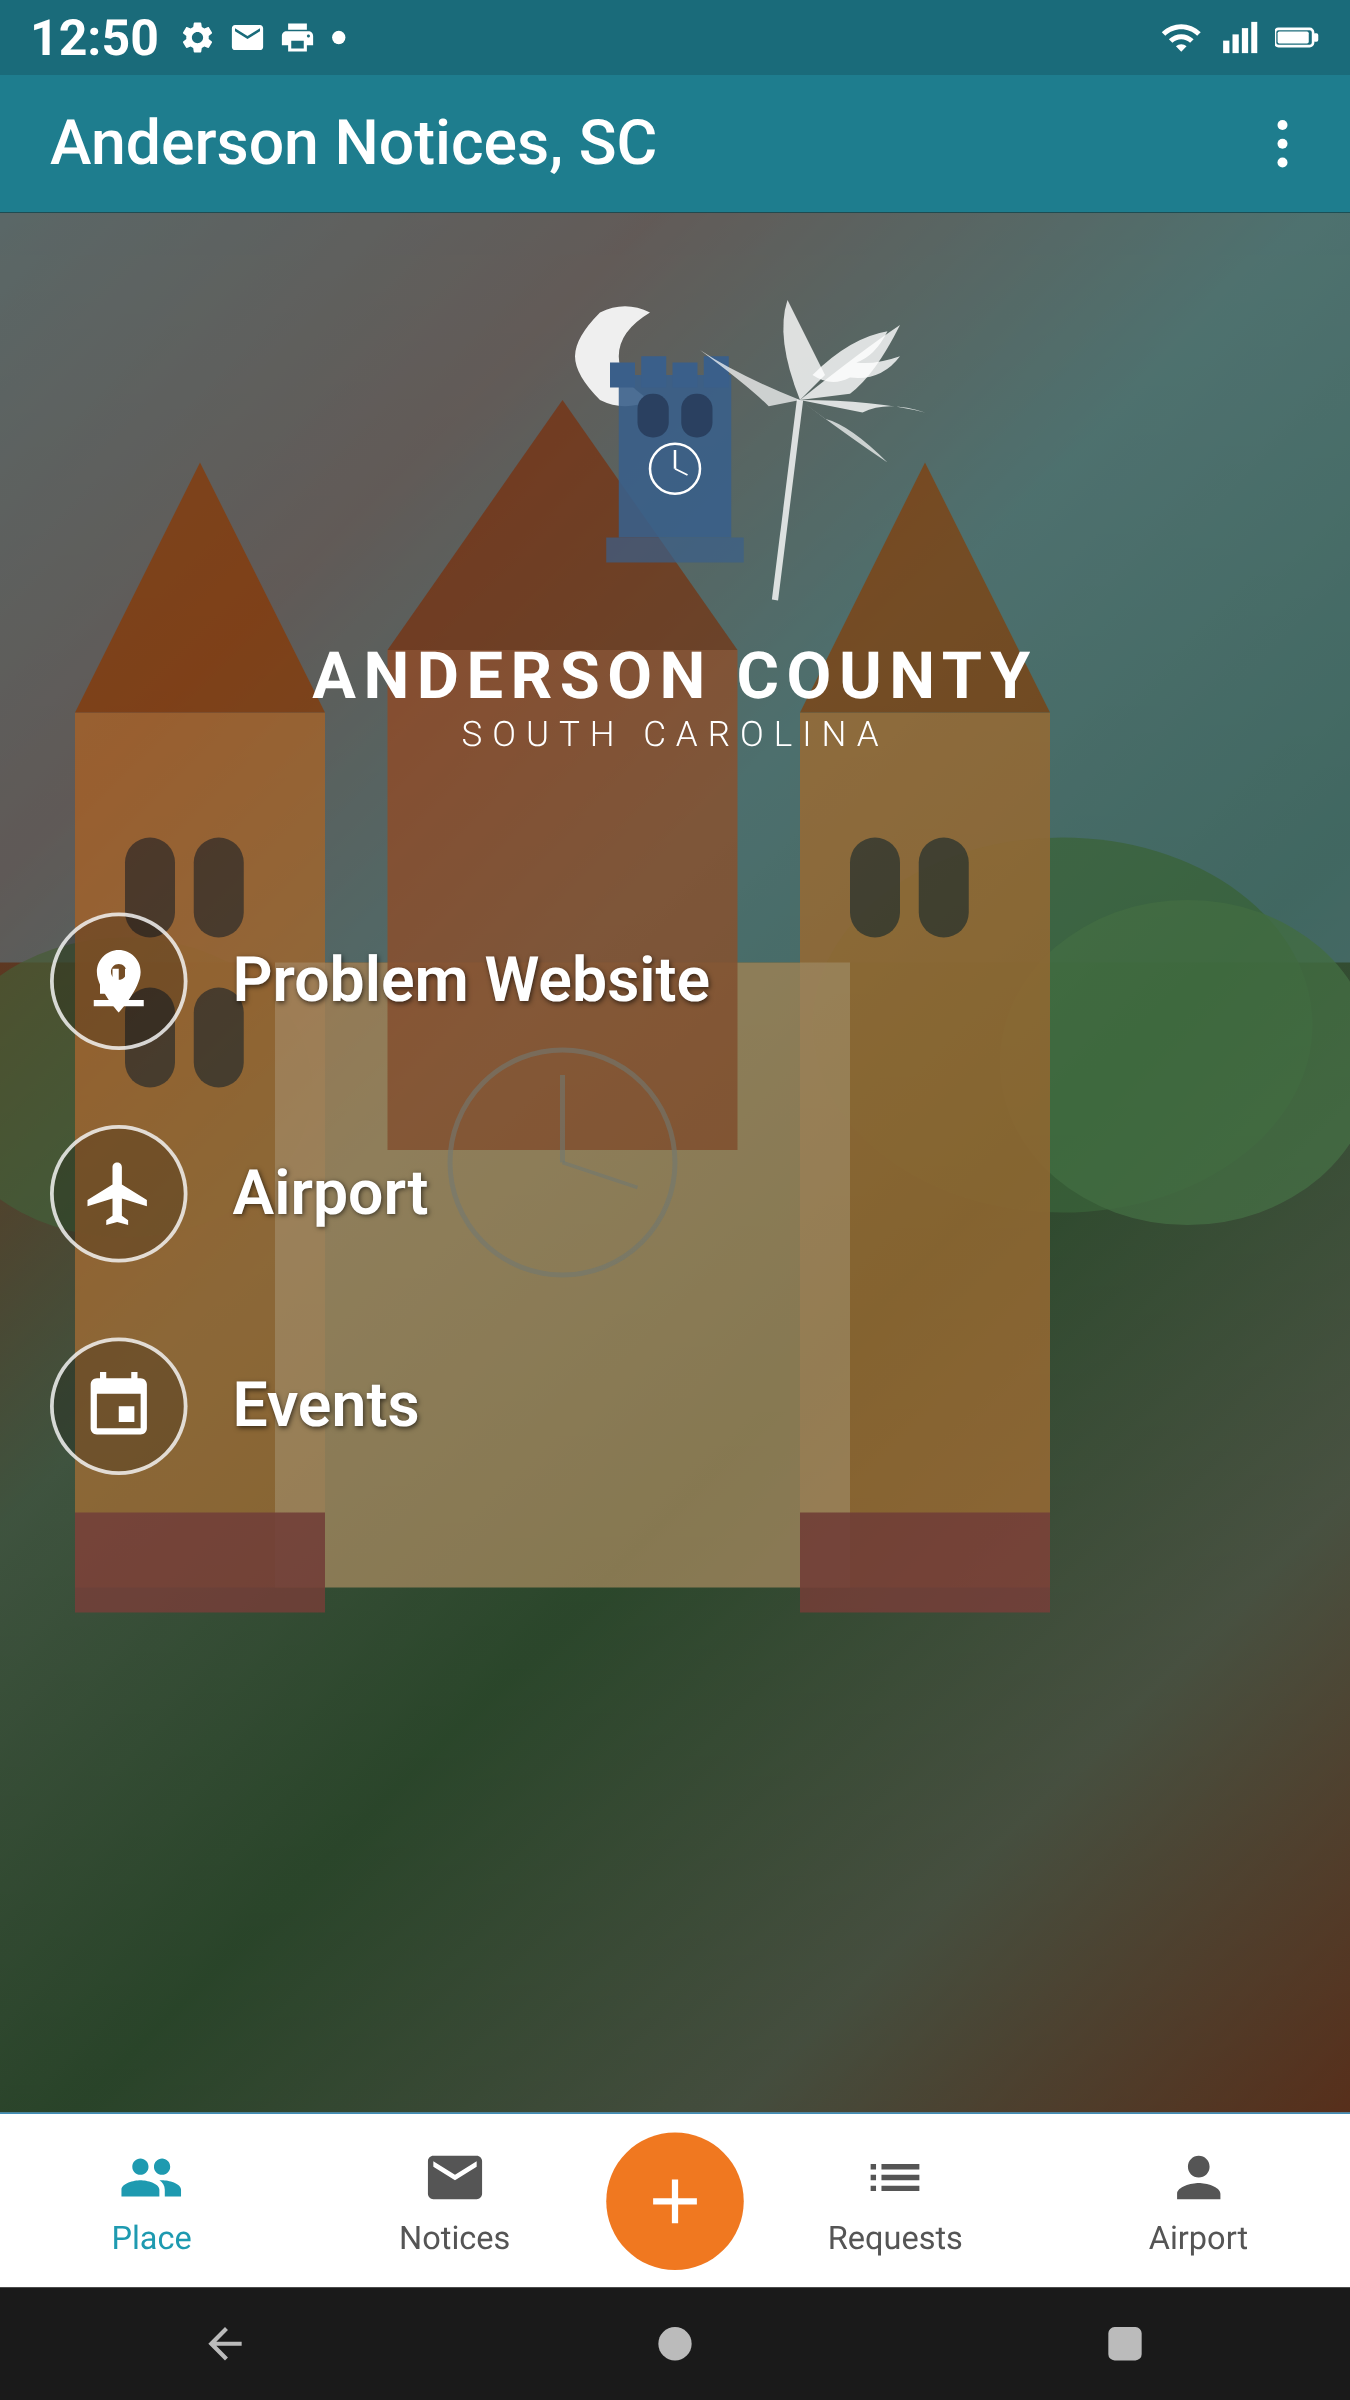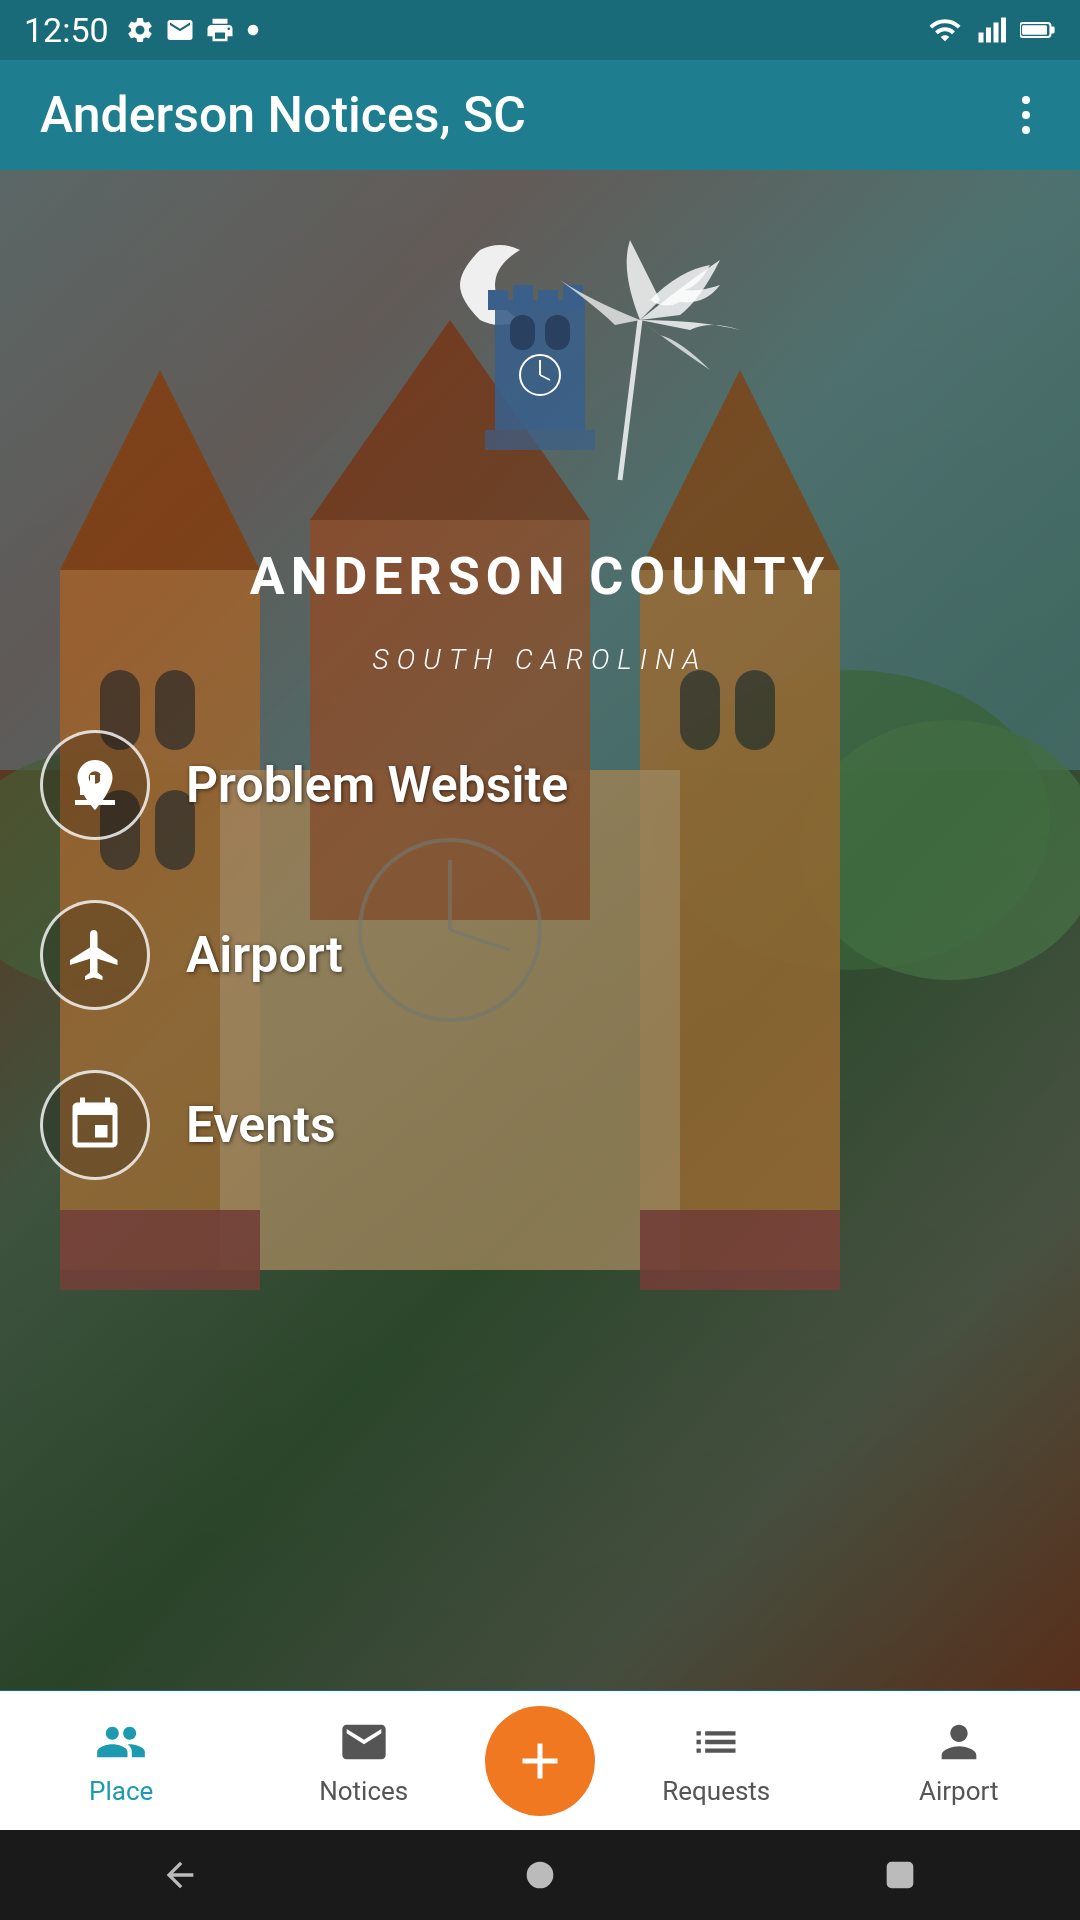--- a/index.html
+++ b/index.html
@@ -27,21 +27,21 @@
       font-size: 28px;
       font-weight: 500;
       z-index: 100;
       position: relative;
     }
     .status-left {
       display: flex;
       align-items: center;
       gap: 16px;
     }
-    .status-time { font-size: 34px; font-weight: 400; text-align: right; }
+    .status-time { font-size: 40px; font-weight: 700; text-align: right; }
     .status-icons {
       display: flex;
       align-items: center;
       gap: 10px;
       font-size: 24px;
     }
     .status-right {
       display: flex;
       align-items: center;
       gap: 14px;
@@ -113,41 +113,39 @@
     
     .logo-section {
       position: absolute;
       top: 40px;
       left: 0;
       right: 0;
       display: flex;
       flex-direction: column;
       align-items: center;
       z-index: 10;
-      gap: 36px;
     }
     .logo-svg {
       width: 400px;
       height: 320px;
     }
     .logo-text-county {
       color: white;
       font-size: 52px;
       font-weight: 700;
       letter-spacing: 6px;
       text-align: center;
       margin-top: -20px;
     }
     .logo-text-state {
       color: white;
       font-size: 28px;
       font-weight: 300;
       letter-spacing: 8px;
       text-align: center;
-      font-style: italic;
     }
 
     
     .menu-items {
       position: absolute;
       top: 540px;
       left: 0;
       right: 0;
       z-index: 10;
       padding: 0 40px;

